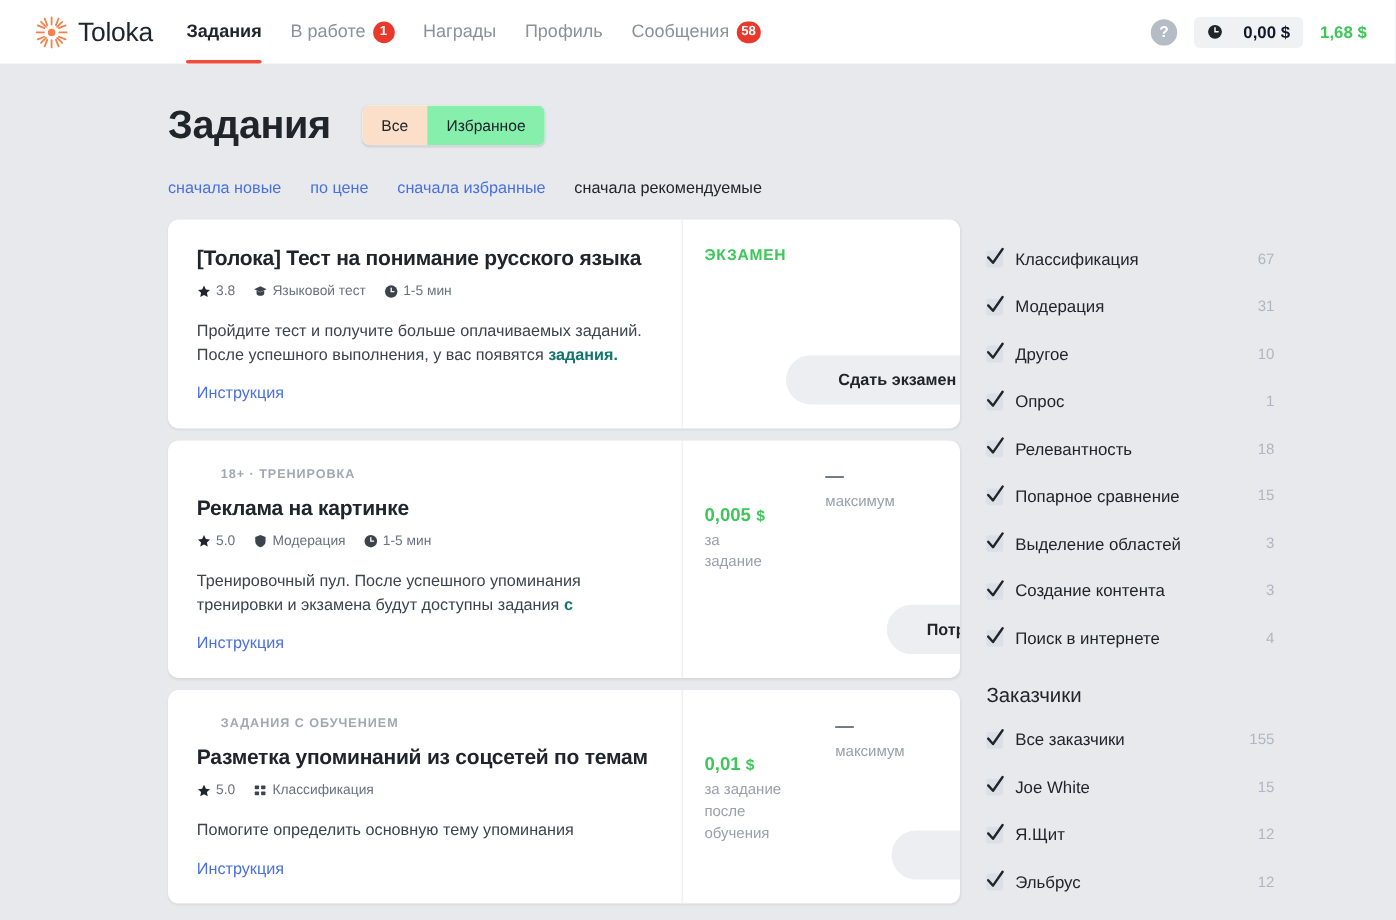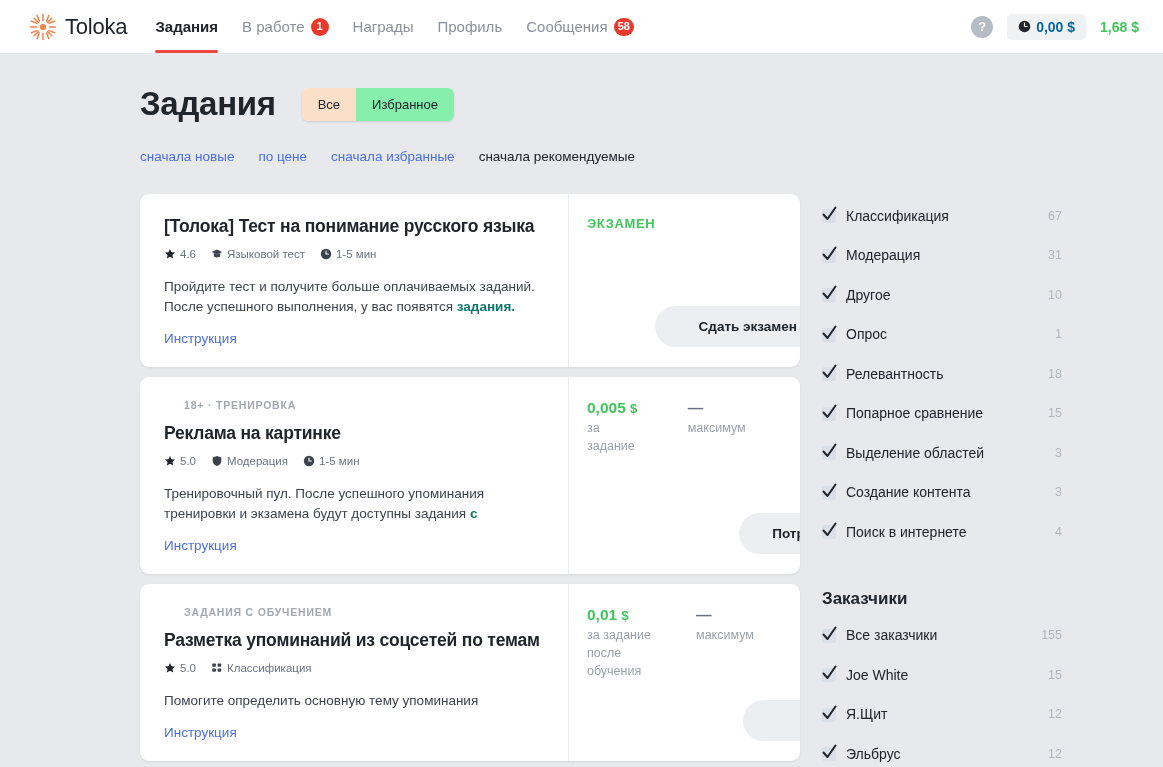--- a/index.html
+++ b/index.html
@@ -35,23 +35,23 @@
     border-radius: 9px; background: #e8392c; color: #fff;
     font-size: 11px; font-weight: bold; line-height: 1;
   }
   .header-right { margin-left: auto; display: flex; align-items: center; gap: 14px; }
   .help-icon {
     width: 22px; height: 22px; border-radius: 50%; background: #b6bcc6; color: #fff;
     font-size: 13px; font-weight: bold; display: flex; align-items: center; justify-content: center;
     cursor: pointer;
   }
   .pending-balance {
-    display: flex; align-items: center; gap: 5px;
+    display: flex; align-items: center; gap: 17px;
     background: #f0f1f3; border-radius: 5px; padding: 5px 11px;
-    font-size: 14px; color: #0369a1; font-weight: bold; cursor: pointer;
+    font-size: 14px; color: #0f172a; font-weight: bold; cursor: pointer;
   }
   .clock-glyph { width: 13px; height: 13px; display: block; }
   .avail-balance { font-size: 14px; font-weight: bold; color: #3ec65a; cursor: pointer; }
 
   
   .page { padding: 0 0 0 0; height: 714px; }
   .content-wrap { width: 1163px; padding: 0 98px 0 140px; }
   .title-row { display: flex; align-items: center; gap: 26px; padding-top: 32px; }
   .page-title { font-size: 33px; font-weight: bold; color: #20242b; letter-spacing: -0.3px; }
   .segmented {
@@ -93,21 +93,21 @@
   .meta { display: flex; align-items: center; gap: 4px; font-size: 11.5px; color: #6a7280; }
   .meta .mi { display: inline-flex; width: 12px; height: 12px; }
   .meta svg { display: block; }
   .card-desc { margin-top: 17px; font-size: 13.5px; line-height: 1.48; color: #3d434d; max-width: 400px; }
   .card-desc .faded { color: #0f766e; font-weight: bold; }
   .instr { margin-top: 14px; font-size: 13.5px; color: #4a6fe0; cursor: pointer; display: inline-block; }
 
   .exam-label { font-size: 13px; font-weight: bold; letter-spacing: .6px; color: #3ec65a; }
   .price-row { display: flex; gap: 44px; }
   .price-block { min-width: 0; }
-  .price-val { font-size: 15.5px; font-weight: bold; color: #3ec65a; white-space: nowrap; }
+  .price-val { font-size: 15.5px; font-weight: bold; color: #3ec65a; white-space: nowrap; margin-top: 32px; }
   .price-val .cur { color: #3ec65a; font-size: 13px; }
   .price-sub { font-size: 12.5px; color: #9aa0aa; line-height: 1.45; margin-top: 2px; max-width: 80px; }
   .price-dash { font-size: 15.5px; font-weight: bold; color: #6a7280; }
   .action-wrap { margin-top: auto; display: flex; justify-content: center; }
   .pill-btn {
     background: #eceef1; border: none; border-radius: 22px;
     padding: 13px 28px; font-size: 13.5px; font-weight: bold; color: #20242b;
     cursor: pointer; font-family: Liberation Sans, sans-serif; min-width: 185px;
   }
 
@@ -117,21 +117,21 @@
     display: flex; align-items: center; gap: 9px; height: 39.5px; cursor: pointer;
   }
   .chk { width: 15px; height: 15px; flex: 0 0 15px; position: relative; }
   .chk .box {
     position: absolute; left: 0; top: 1px; width: 14px; height: 14px;
     background: #dbe0e8; border-radius: 2px;
   }
   .chk svg { position: absolute; left: -1px; top: -3px; display: block; }
   .filter-label { font-size: 14px; color: #20242b; flex: 1 1 auto; white-space: nowrap; }
   .filter-count { font-size: 12.5px; color: #b0b6bf; }
-  .side-heading { font-size: 17px; font-weight: bold; color: #20242b; margin: 37px 0 7px; }
+  .side-heading { font-size: 17px; font-weight: normal; color: #20242b; margin: 18px 0 7px; }
 </style>
 </head>
 <body>
 
 <div class="header">
   <div class="logo">
     <svg class="logo-mark" viewBox="0 0 30 30">
       <g stroke="#f2814b" stroke-width="1.5" stroke-linecap="round">
         <line x1="15" y1="2.5" x2="15" y2="8.5"></line>
         <line x1="15" y1="21.5" x2="15" y2="27.5"></line>
@@ -215,21 +215,21 @@
         <div class="card">
           <div class="card-left">
             <div class="card-title">[Толока] Тест на понимание русского языка</div>
             <div class="meta-row">
               <span class="meta">
                 <span class="mi">
                   <svg viewBox="0 0 12 12">
                       <path d="M6 .9l1.55 3.3 3.45.42-2.55 2.4.67 3.5L6 8.8 2.88 10.5l.67-3.5L1 4.62l3.45-.42z" fill="#20242b"></path>
                     </svg>
                 </span>
-                <span>4.6</span>
+                <span>3.8</span>
               </span>
               <span class="meta">
                 <span class="mi">
                   <svg viewBox="0 0 12 12">
                       <path d="M6 1.6L11.2 4 6 6.4.8 4z" fill="#3d434d"></path>
                       <path d="M2.8 5.1v2.6c0 1 1.5 1.7 3.2 1.7s3.2-.7 3.2-1.7V5.1L6 6.6z" fill="#3d434d"></path>
                     </svg>
                 </span>
                 <span>Языковой тест</span>
               </span>

